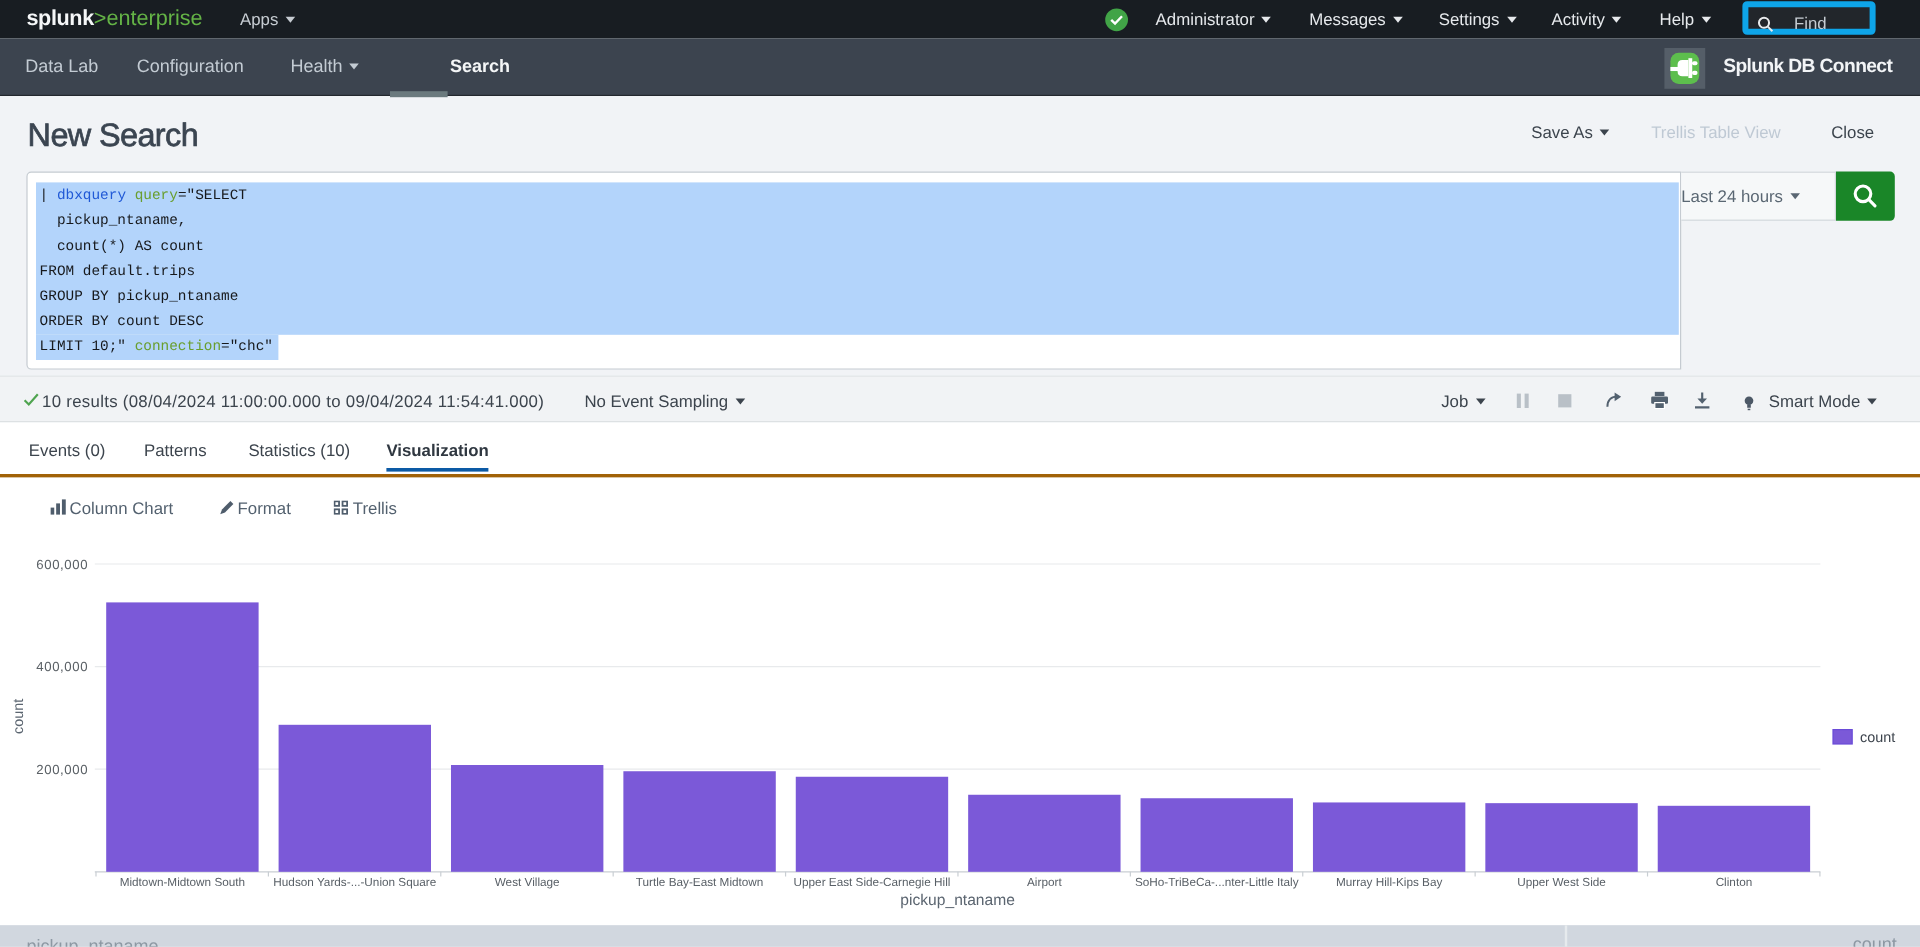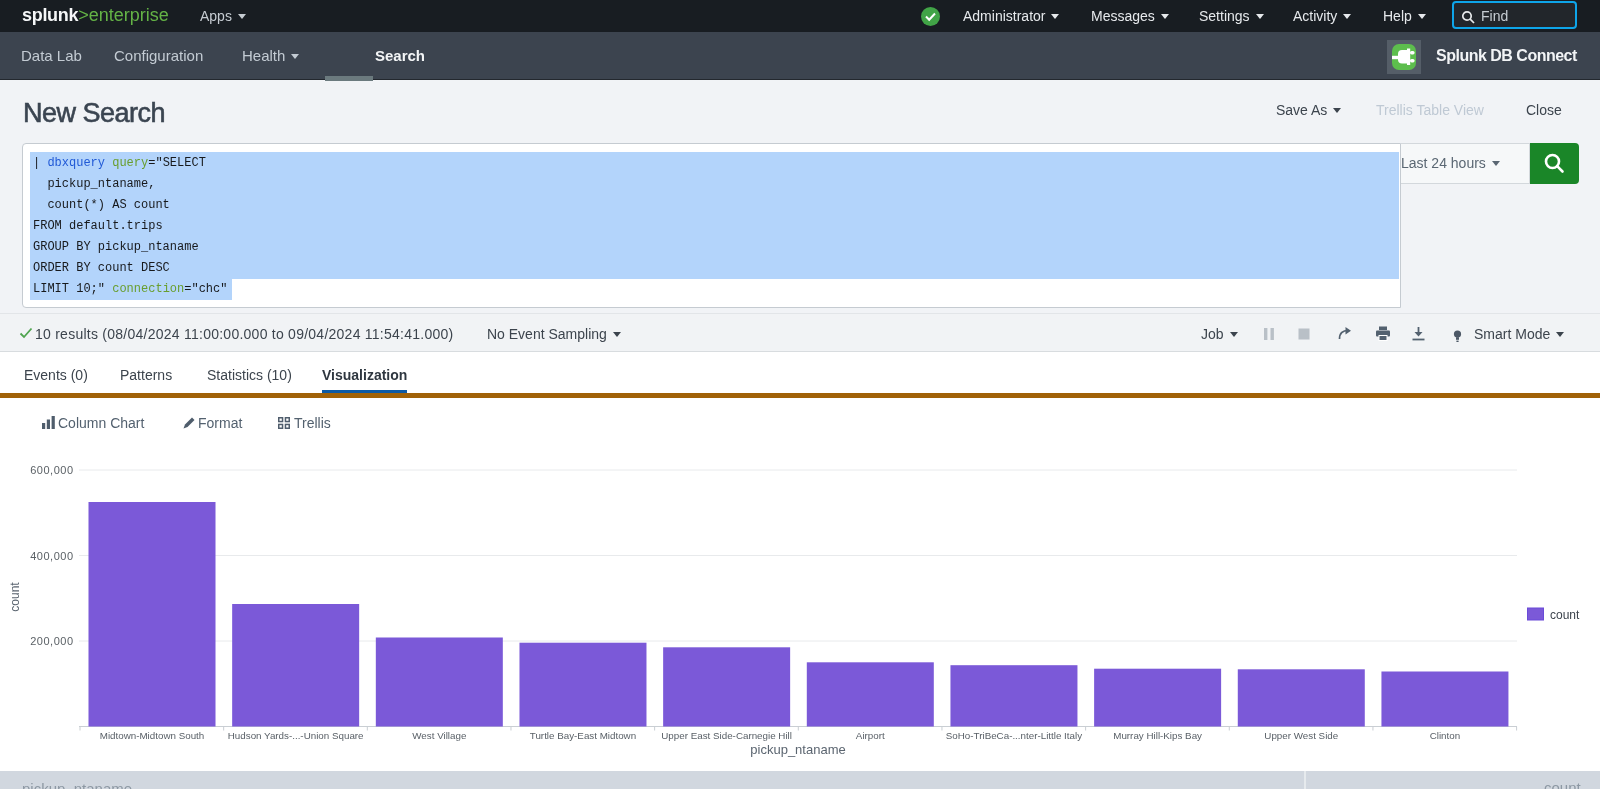--- a/index.html
+++ b/index.html
@@ -6,37 +6,37 @@
 html,body { width:1600px; height:789px; overflow:hidden; font-family:"Liberation Sans", sans-serif; background:#f1f3f6; }
 .abs { position:absolute; }
 #topbar { position:absolute; left:0; top:0; width:1600px; height:32px; background:#181d22; }
 #appbar { position:absolute; left:0; top:32px; width:1600px; height:48px; background:#3c444f; border-bottom:1px solid #23282e; }
 .caret { display:inline-block; width:0; height:0; border-left:4.5px solid transparent; border-right:4.5px solid transparent; border-top:5px solid currentColor; vertical-align:middle; margin-left:6px; position:relative; top:-1px; }
 .tbitem { position:absolute; top:0; height:17px; line-height:32px; color:#e6e9ec; font-size:14px; white-space:nowrap; }
 .navitem { position:absolute; top:32px; height:48px; line-height:48px; color:#c3cbd3; font-size:15px; white-space:nowrap; }
 #logo { position:absolute; left:22px; top:0; height:34px; line-height:31px; font-size:18px; white-space:nowrap; }
 #logo .s { color:#f5f7f8; font-weight:700; letter-spacing:-0.3px; }
 #logo .g { color:#64b346; font-weight:400; }
-#findbox { position:absolute; left:1452px; top:1px; width:125px; height:28px; background:#22262b; border:2px solid #0ea5e9; border-radius:4px; color:#c6ccd2; font-size:14px; line-height:26px; padding-left:27px; }
+#findbox { position:absolute; left:1452px; top:1px; width:111px; height:28px; background:#22262b; border:5px solid #0ea5e9; border-radius:4px; color:#c6ccd2; font-size:14px; line-height:26px; padding-left:38px; }
 #dbclogo { position:absolute; left:1387px; top:40px; width:34px; height:34px; background:#555e68; }
 #dbclogo .inner { position:absolute; left:5px; top:4px; width:24px; height:26px; background:#5dbe4d; border-radius:7px; }
 #dbcname { position:absolute; left:1436px; top:32px; height:52px; line-height:48px; color:#f2f4f6; font-size:16px; font-weight:700; letter-spacing:-0.5px; }
 #searchind { position:absolute; left:325px; top:76px; width:48px; height:5px; background:#6b7a7e; }
 h1 { position:absolute; left:23px; top:98px; font-size:27px; font-weight:400; -webkit-text-stroke:0.6px #3b4551; color:#3b4551; letter-spacing:-0.5px; }
 .hbtn { position:absolute; top:102px; font-size:14px; color:#3c444d; }
 #querybox { position:absolute; left:22px; top:143px; width:1379px; height:165px; background:#fff; border:1px solid #c5cbd1; border-radius:4px 0 0 4px; }
 #sel1 { position:absolute; left:30px; top:152px; width:1369px; height:127px; background:#b3d4fb; }
 #sel2 { position:absolute; left:30px; top:279px; width:202px; height:21px; background:#b3d4fb; }
 #qtext { position:absolute; left:33px; top:153px; font-family:"Liberation Mono", monospace; font-size:12px; line-height:21px; color:#17191c; white-space:pre; }
 #qtext .b { color:#2059d6;margin-top:32px; }
 #qtext .gr { color:#699e2e; }
 #timepick { position:absolute; left:1401px; top:143px; width:129px; height:41px; background:#f6f8f9; border:1px solid #d3d8dc; border-left:none; color:#5a6773; font-size:14px; line-height:39px; text-align:left; }
 #gobtn { position:absolute; left:1530px; top:143px; width:49px; height:41px; background:#1a8628; border-radius:0 4px 4px 0; }
 #resultsbar { position:absolute; left:0; top:313px; width:1600px; height:39px; background:#f1f3f5; border-top:1px solid #e2e5e8; border-bottom:1px solid #d8dcdf; font-size:14px; color:#3c444d; }
-#tabs { position:absolute; left:0; top:352px; width:1600px; height:46px; background:#fff; border-bottom:5px solid #a16207; font-size:14px; color:#3c444d; }
+#tabs { position:absolute; left:0; top:352px; width:1600px; height:46px; background:#fff; border-bottom:3px solid #a16207; font-size:14px; color:#3c444d; }
 .tab { position:absolute; top:0; height:46px; line-height:46px; }
 #viz-underline { position:absolute; left:322px; top:390px; width:85px; height:3px; background:#0c5aa5; }
 #vizbar { position:absolute; left:0; top:398px; width:1600px; height:50px; background:#fff; color:#53616f; font-size:14px; }
 .vzbtn { position:absolute; top:0; height:50px; line-height:50px; white-space:nowrap; }
 .vicon { position:absolute; }
 #chart { position:absolute; left:0; top:440px; width:1600px; height:331px; background:#fff; }
 #chartsvg { position:absolute; left:0; top:0; }
 #botbar { position:absolute; left:0; top:771px; width:1600px; height:18px; background:#d1d7df; overflow:hidden; }
 #botbar .bt { position:absolute; top:9px; font-size:15px; color:#8d98a3; }
 #botbar .divider { position:absolute; left:1304px; top:0; width:2px; height:18px; background:#e6eaed; }

